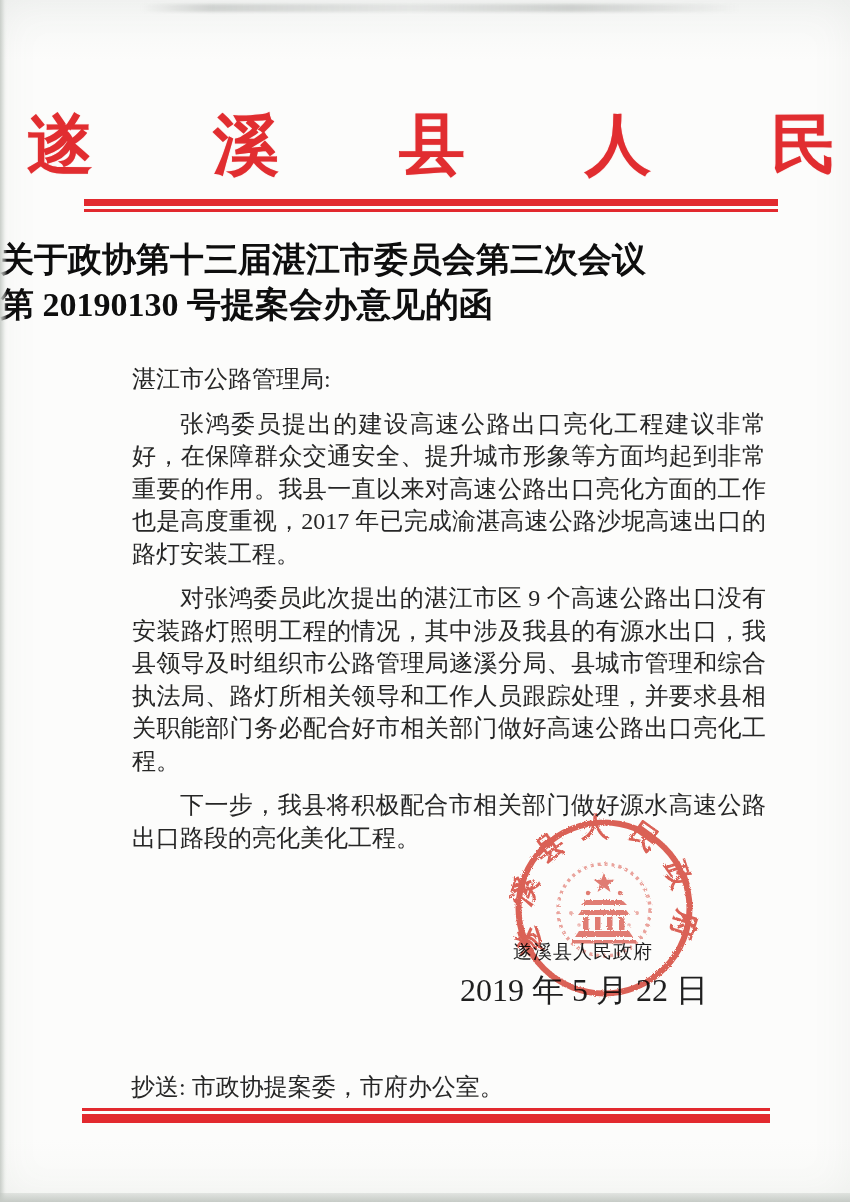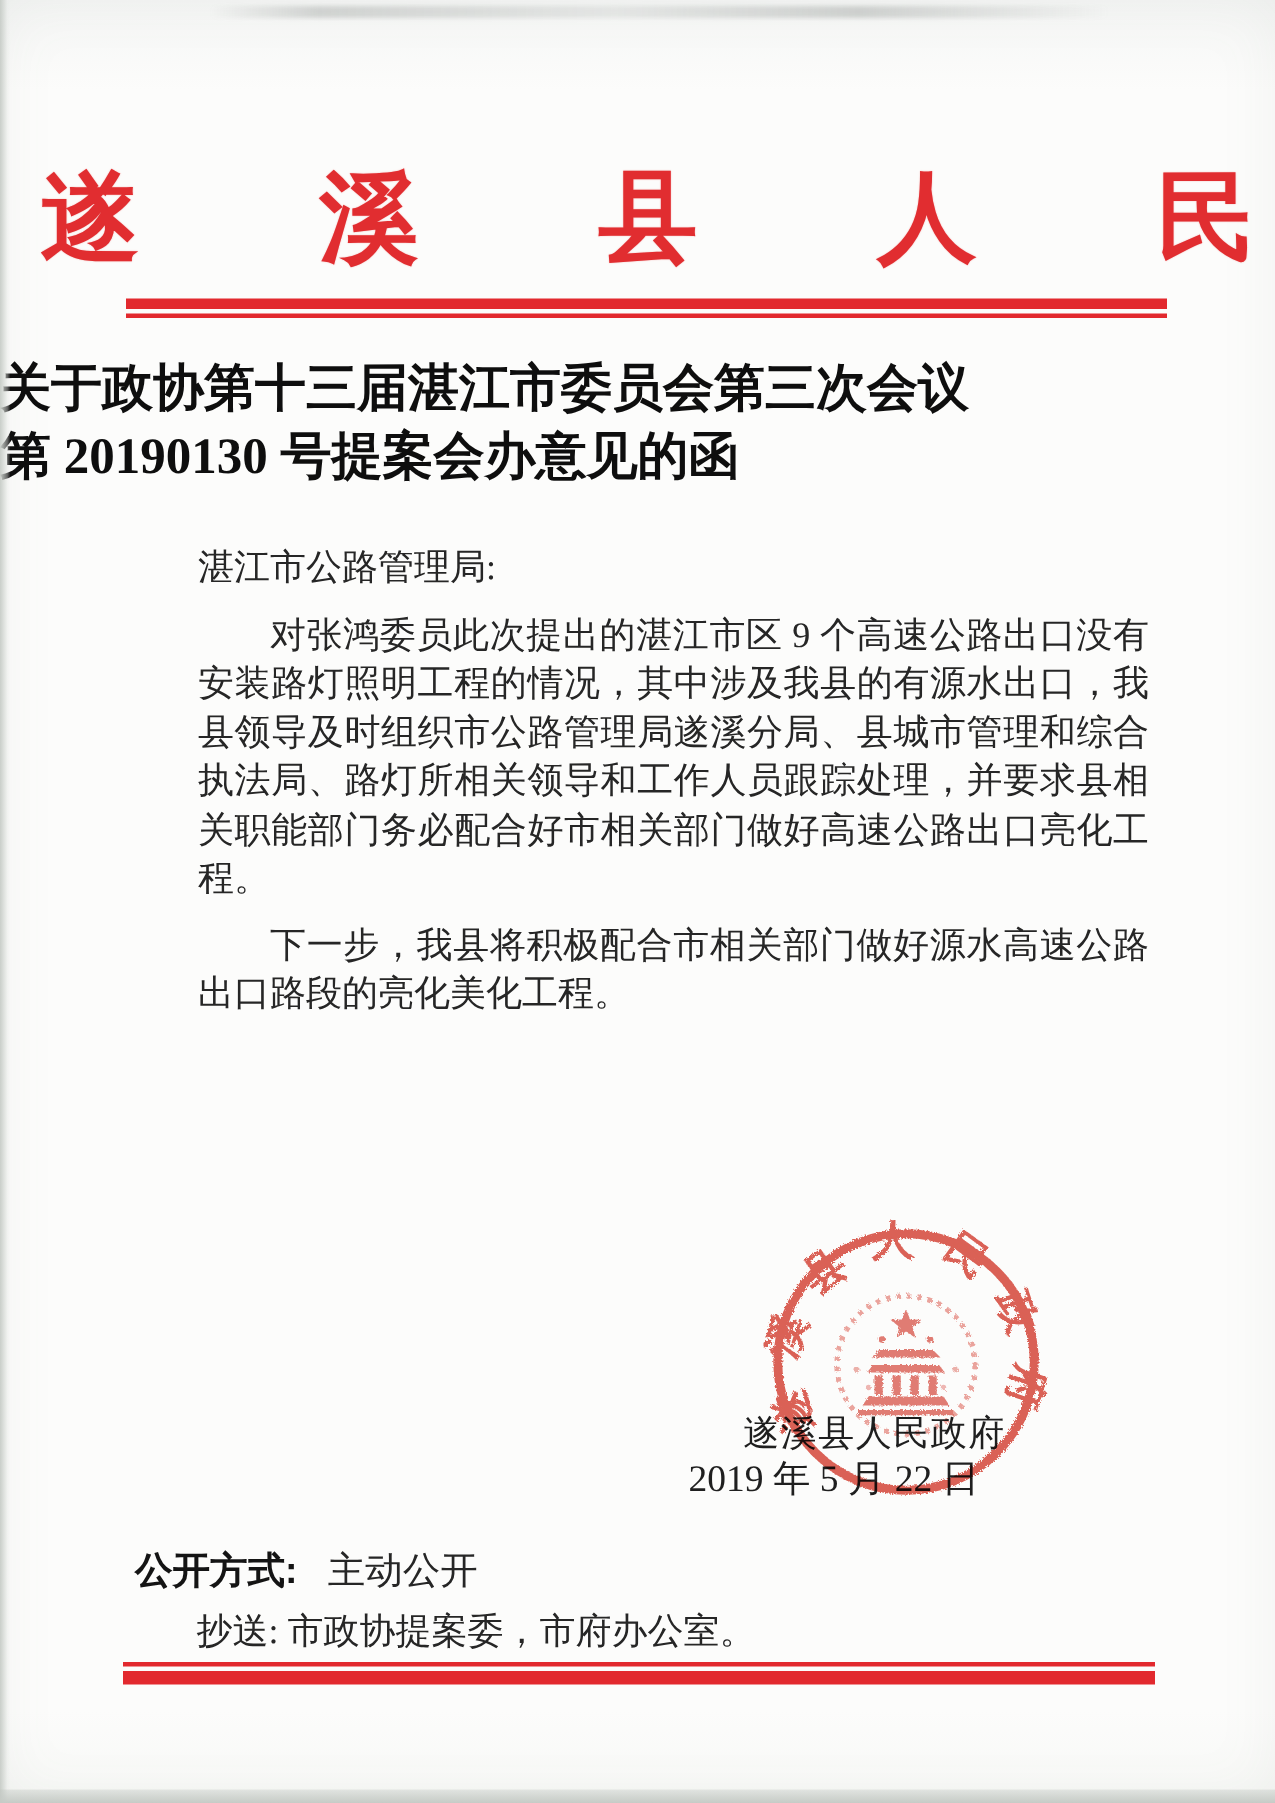--- a/index.html
+++ b/index.html
@@ -39,25 +39,25 @@
     font-size:24px;line-height:32.5px;text-align:justify;text-justify:inter-ideograph;
   }
   .body-text p{margin:12px;text-indent:2em;}
   .body-text p.no-indent{text-indent:0;}
   .contact-note{
     position:absolute;left:120px;top:848px;width:658px;
     font-size:24px;text-indent:1.9em;white-space:nowrap;
   }
   .sig-org{
     position:absolute;left:452px;top:939px;width:262px;text-align:center;
-    font-size:24px;letter-spacing:1px;color:#1f1f1f;
+    font-size:19px;letter-spacing:1px;color:#1f1f1f;
   }
   .sig-date{
-    position:absolute;left:459px;top:969px;width:282px;text-align:left;
-    font-size:25px;color:#1f1f1f;
+    position:absolute;left:426px;top:969px;width:282px;text-align:right;
+    font-size:32px;color:#1f1f1f;
   }
   .seal{position:absolute;left:509px;top:813px;width:190px;height:190px;
     mix-blend-mode:multiply;opacity:.92;}
   .footer-line1{position:absolute;left:90px;top:1030px;font-size:25px;}
   .footer-line1 .lbl{font-family:"Liberation Sans","DejaVu Sans",sans-serif;font-weight:bold;color:#141414;}
   .footer-line1 .val{margin-left:14px;}
   .footer-line2{position:absolute;left:131px;top:1071px;font-size:24px;}
   .footer-line2 .val{}
   .rule-bottom{position:absolute;left:82px;top:1108px;width:688px;}
   .rule-bottom .thin{height:3px;background:#e2292e;}
@@ -79,20 +79,21 @@
     <div class="thin"></div>
   </div>
 
   <div class="doc-title">
     <div>关于政协第十三届湛江市委员会第三次会议</div>
     <div>第 20190130 号提案会办意见的函</div>
   </div>
 
   <div class="body-text">
     <p class="no-indent">湛江市公路管理局:</p>
+    <p>张鸿委员提出的建设高速公路出口亮化工程建议非常好，在保障群众交通安全、提升城市形象等方面均起到非常重要的作用。我县一直以来对高速公路出口亮化方面的工作也是高度重视，2017 年已完成渝湛高速公路沙坭高速出口的路灯安装工程。</p>
     <p>对张鸿委员此次提出的湛江市区 9 个高速公路出口没有安装路灯照明工程的情况，其中涉及我县的有源水出口，我县领导及时组织市公路管理局遂溪分局、县城市管理和综合执法局、路灯所相关领导和工作人员跟踪处理，并要求县相关职能部门务必配合好市相关部门做好高速公路出口亮化工程。</p>
     <p>下一步，我县将积极配合市相关部门做好源水高速公路出口路段的亮化美化工程。</p>
   </div>
 
 
   <div class="sig-org">遂溪县人民政府</div>
   <div class="sig-date">2019 年 5 月 22 日</div>
 
   <svg class="seal" viewBox="0 0 190 190">
     <defs>
@@ -122,24 +123,20 @@
         <path d="M66 124 L124 124 L120 118 L70 118 Z"></path>
         <rect x="63" y="127" width="64" height="3.5"></rect>
         <circle cx="62" cy="100" r="2" opacity="0.6"></circle>
         <circle cx="128" cy="100" r="2" opacity="0.6"></circle>
         <circle cx="70" cy="112" r="1.8" opacity="0.55"></circle>
         <circle cx="120" cy="112" r="1.8" opacity="0.55"></circle>
       </g>
     </g>
   </svg>
 
-  <div class="footer-line1">
-    <span class="lbl">公开方式:</span>
-    <span class="val">主动公开</span>
-  </div>
   <div class="footer-line2">
     <span>抄送:</span>
     <span class="val">市政协提案委，市府办公室。</span>
   </div>
 
   <div class="rule-bottom">
     <div class="thin"></div>
     <div class="gap"></div>
     <div class="thick"></div>
   </div>

